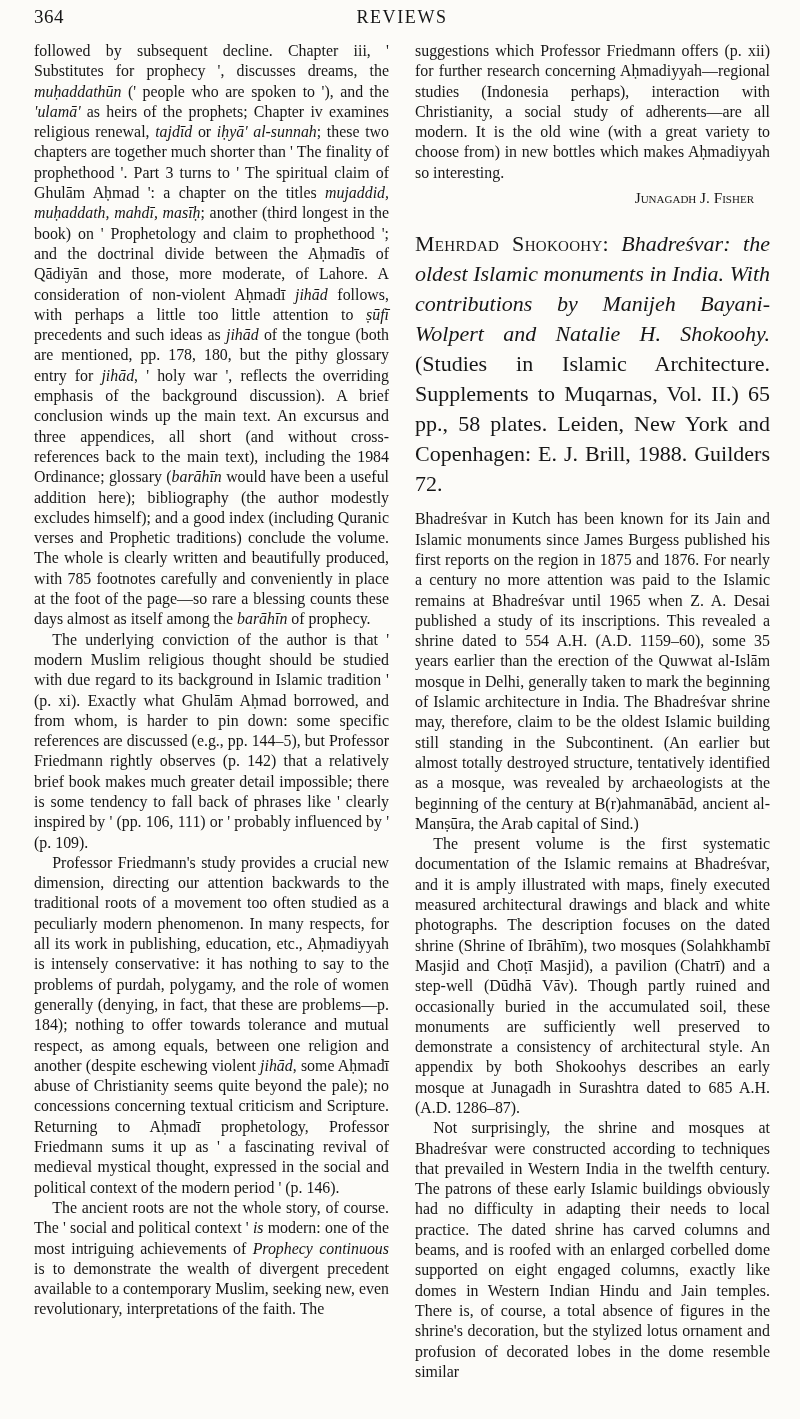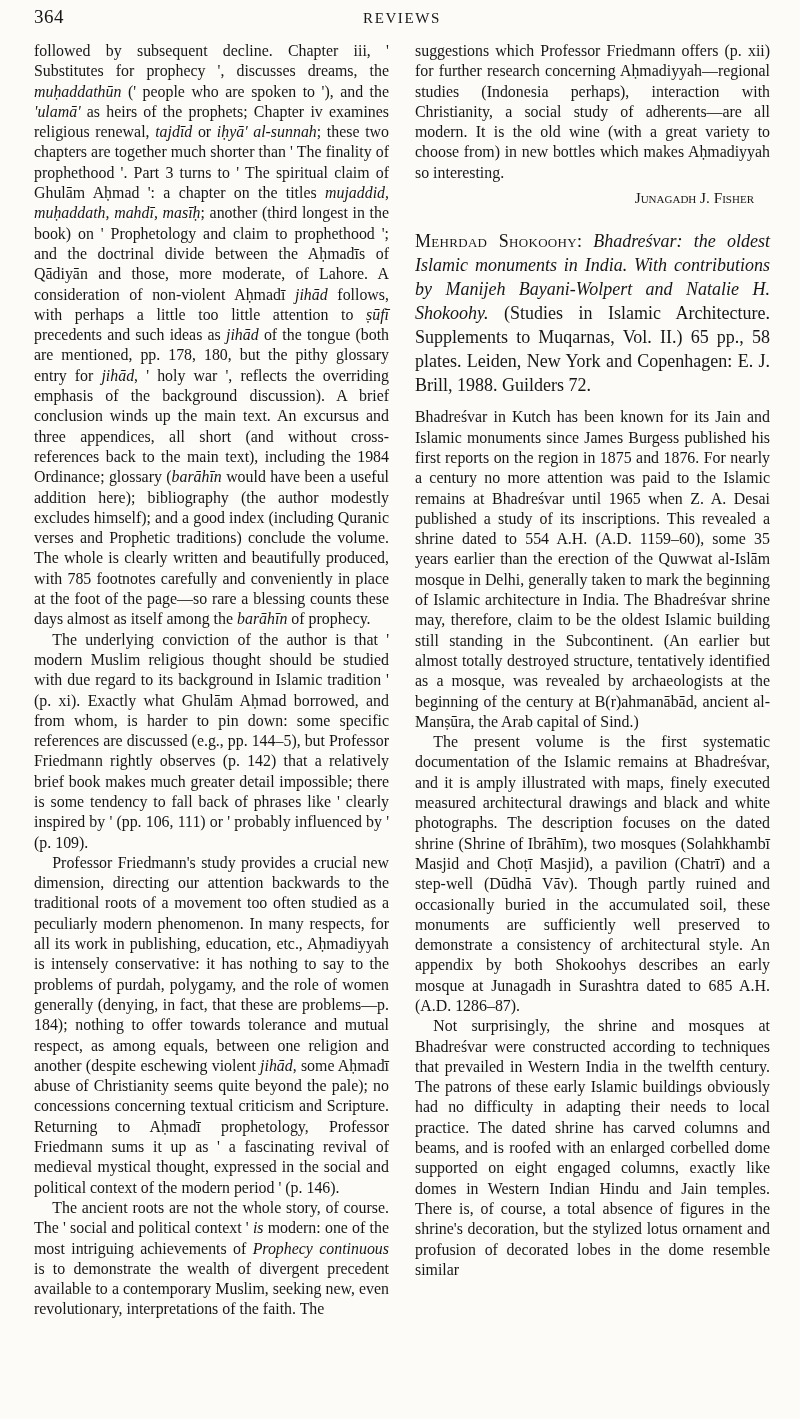--- a/index.html
+++ b/index.html
@@ -14,21 +14,21 @@
     width: 800px; height: 1419px;
     background: #fcfbf8;
     padding: 6px 30px 0 34px;
     overflow: hidden;
   }
   .running-head {
     display: flex; align-items: baseline;
     margin-bottom: 13px;
   }
   .page-num { width: 90px; font-size: 19px; letter-spacing: 0.5px; }
-  .head-title { flex: 1; text-align: center; font-size: 15px; letter-spacing: 1.6px; }
+  .head-title { flex: 1; text-align: center; font-size: 18px; letter-spacing: 1.6px; }
   .head-spacer { width: 90px; }
   .columns { display: flex; gap: 26px; }
   .col {
     flex: 1; min-width: 0;
     text-align: justify;
     font-size: 15.9px;
     line-height: 20.3px;
     -webkit-hyphens: auto; hyphens: auto;
   }
   .para { text-indent: 1.15em; }
@@ -36,22 +36,22 @@
   .it { font-style: italic; }
   .sc { font-variant: small-caps; }
   .signature {
     text-align: right;
     padding-right: 16px;
     margin-top: 5px;
     font-size: 15.3px;
   }
   .review-heading {
     margin: 21px 0 10px 0;
-    font-size: 18px;
-    line-height: 24px;
+    font-size: 22px;
+    line-height: 30px;
     text-align: justify;
   }
   .review-heading .sc { letter-spacing: 0.3px; }
 </style>
 </head>
 <body>
 
 <div class="page">
 
   <header class="running-head">

